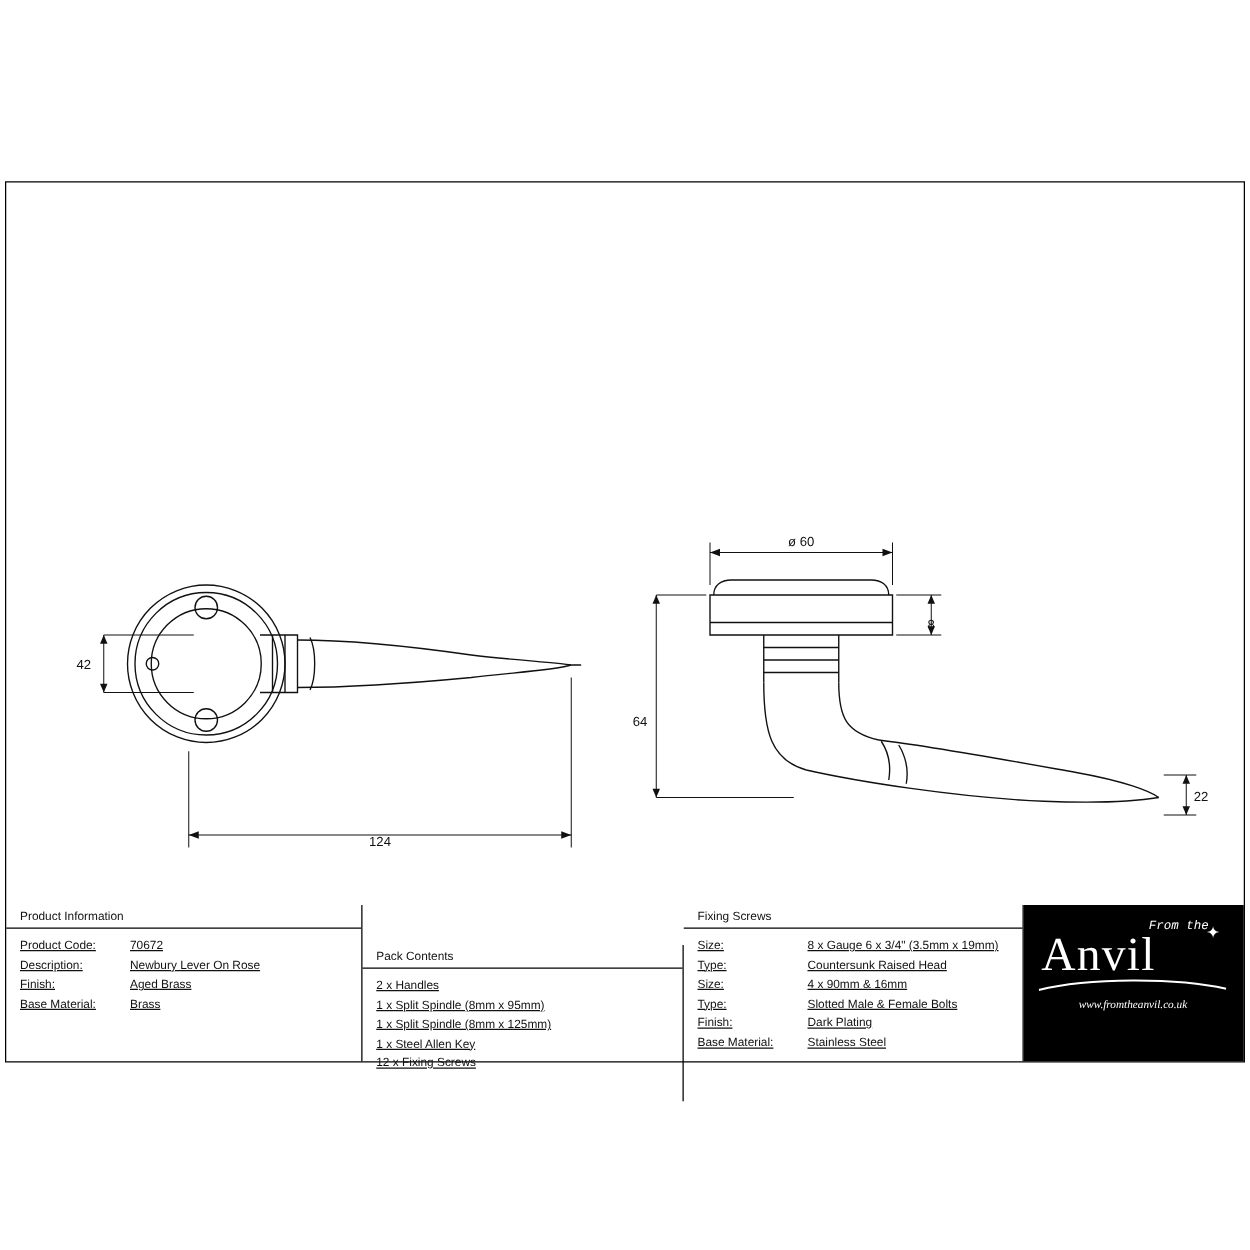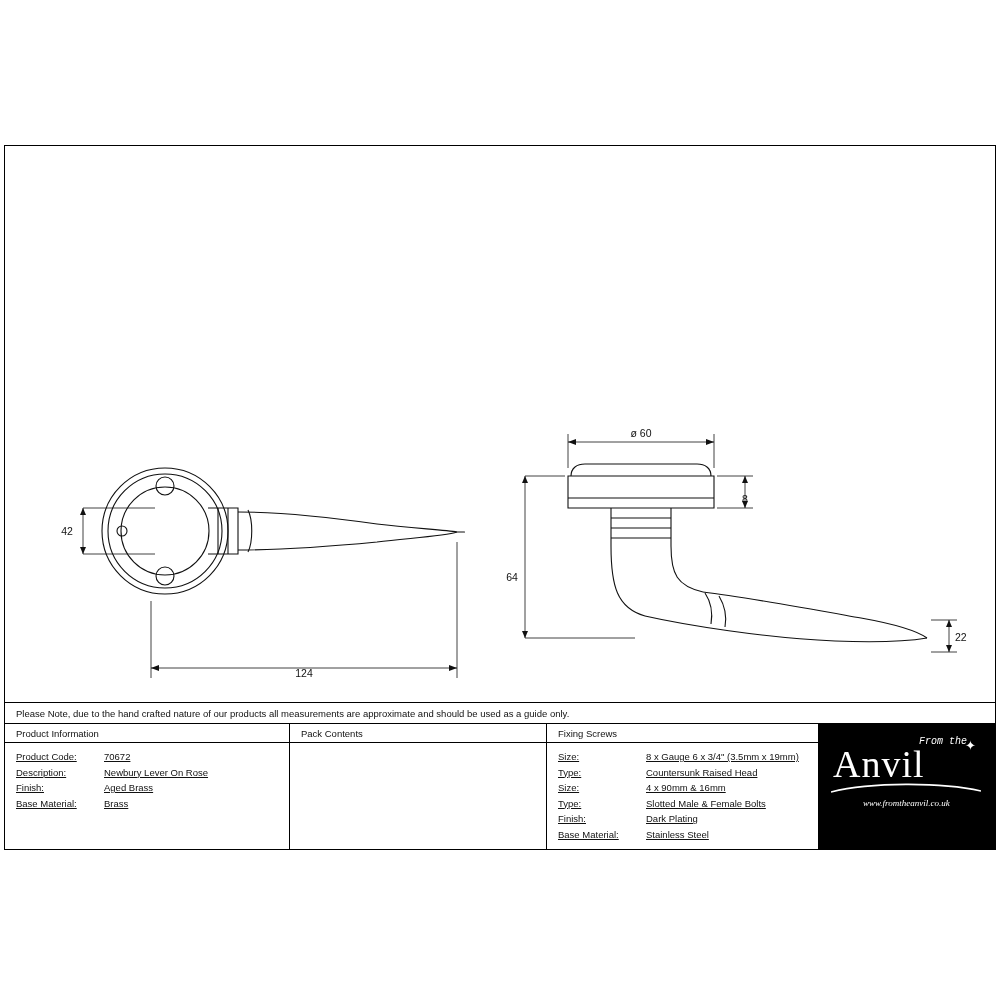--- a/index.html
+++ b/index.html
@@ -53,21 +53,21 @@
     height: 125px;
     display: flex;
   }
   .col {
     box-sizing: border-box;
     border-right: 1px solid #000;
     height: 100%;
     position: relative;
   }
   .col-product { width: 285px; }
-  .col-pack { width: 257px; }
+  .col-pack { width: 257px; margin-top: 32px; }
   .col-fix { width: 272px; }
   .col-logo { width: 176px; border-right: none; }
   .col-head {
     font-size: 9.5px;
     padding: 4px 0 3px 11px;
     border-bottom: 1px solid #000;
     color: #111;
   }
   .col-body {
     padding: 6px 0 0 11px;
@@ -238,21 +238,20 @@
         <path d="M944 474 l -3 7 l 6 0 z" fill="#111" stroke="none"></path>
         <path d="M944 506 l -3 -7 l 6 0 z" fill="#111" stroke="none"></path>
       </g>
       <text x="636" y="291" text-anchor="middle">ø 60</text>
       <text x="740" y="357" text-anchor="middle">8</text>
       <text x="507" y="435" text-anchor="middle">64</text>
       <text x="944" y="495" text-anchor="start" dx="6">22</text>
     </svg>
   </div>
 
-  <div class="note-bar">Please Note, due to the hand crafted nature of our products all measurements are approximate and should be used as a guide only.</div>
 
   <div class="info-strip">
 
     <div class="col col-product">
       <div class="col-head">Product Information</div>
       <div class="col-body">
         <div class="kv">
           <span class="k">Product Code:</span>
           <span class="v">70672</span>
         </div>
@@ -266,20 +265,27 @@
         </div>
         <div class="kv">
           <span class="k">Base Material:</span>
           <span class="v">Brass</span>
         </div>
       </div>
     </div>
 
     <div class="col col-pack">
       <div class="col-head">Pack Contents</div>
+      <div class="col-body">
+        <div class="plain-line">2 x Handles</div>
+        <div class="plain-line">1 x Split Spindle (8mm x 95mm)</div>
+        <div class="plain-line">1 x Split Spindle (8mm x 125mm)</div>
+        <div class="plain-line">1 x Steel Allen Key</div>
+        <div class="plain-line">12 x Fixing Screws</div>
+      </div>
     </div>
 
     <div class="col col-fix">
       <div class="col-head">Fixing Screws</div>
       <div class="col-body fix">
         <div class="kv">
           <span class="k">Size:</span>
           <span class="v">8 x Gauge 6 x 3/4" (3.5mm x 19mm)</span>
         </div>
         <div class="kv">

